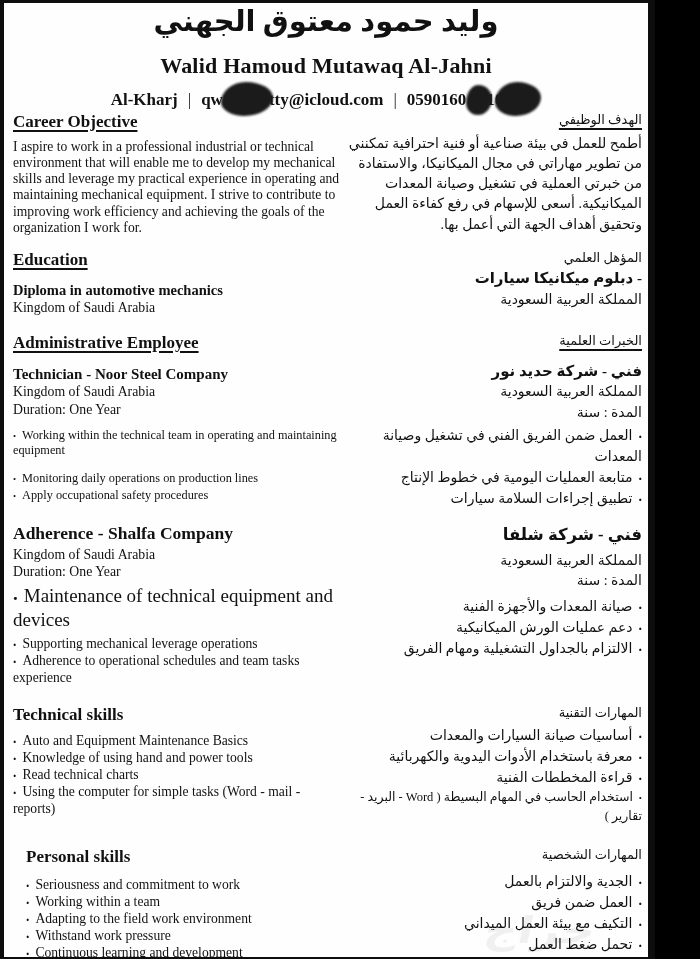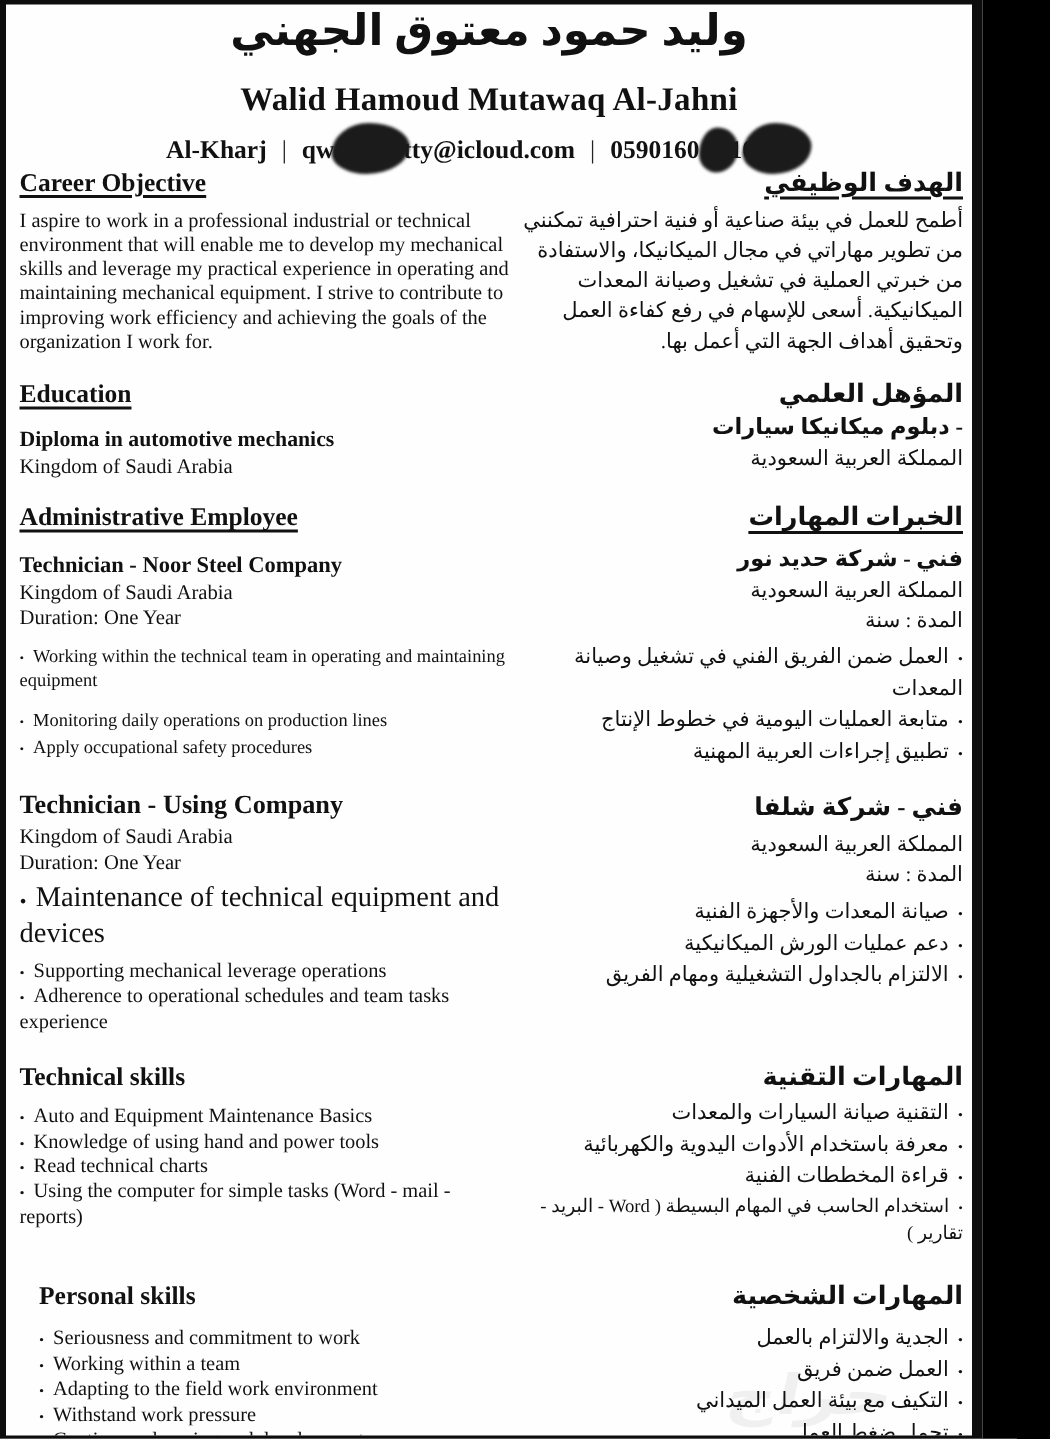--- a/index.html
+++ b/index.html
@@ -31,21 +31,21 @@
   .blob.ph1{width:26px;height:30px;margin:-10px -6px -8px 0;}
   .blob.ph2{width:46px;height:34px;margin:-12px 0 -8px -8px;}
   
   .row{display:flex;align-items:flex-start;}
   .col{box-sizing:border-box;}
   .col.en{width:53%;padding-left:9px;text-align:left;}
   .col.ar{width:47%;padding-right:6px;text-align:right;direction:rtl;}
   
   .h-en{font-size:17px;font-weight:700;text-decoration:underline;text-decoration-thickness:2px;text-underline-offset:3px;}
   .h-en.nou{text-decoration:none;}
-  .h-ar{font-size:17px;font-weight:700;}
+  .h-ar{font-size:13px;font-weight:400;}
   .h-ar.u{text-decoration:underline;text-decoration-thickness:1.5px;text-underline-offset:4px;}
   
   .p-en{font-size:13.6px;line-height:1.2;margin-top:7px;padding-right:4px;}
   .p-ar{font-size:14px;line-height:1.45;margin-top:6px;}
   .job-title{font-size:15px;font-weight:700;}
   .job-title.big{font-size:17.5px;}
   .job-meta{font-size:13.8px;line-height:1.25;}
   .ar-line{font-size:14px;line-height:1.45;}
   .ar-line.b{font-weight:700;font-size:15px;}
   .ar-line.bb{font-weight:700;font-size:16.5px;}
@@ -101,46 +101,46 @@
       <div class="ar-line b mt6">- دبلوم ميكانيكا سيارات</div>
       <div class="ar-line">المملكة العربية السعودية</div>
     </div>
   </div>
 
   <div class="row mt16">
     <div class="col en">
       <div class="h-en">Administrative Employee</div>
     </div>
     <div class="col ar">
-      <div class="h-ar u">الخبرات المهارات</div>
+      <div class="h-ar u">الخبرات العلمية</div>
     </div>
   </div>
 
   <div class="row mt8">
     <div class="col en">
       <div class="job-title">Technician - Noor Steel Company</div>
       <div class="job-meta">Kingdom of Saudi Arabia</div>
       <div class="job-meta">Duration: One Year</div>
       <div class="bullet small mt10"><span>Working within the technical team in operating and maintaining equipment</span></div>
       <div class="bullet small mt12"><span>Monitoring daily operations on production lines</span></div>
       <div class="bullet small mt2"><span>Apply occupational safety procedures</span></div>
     </div>
     <div class="col ar">
       <div class="ar-line b">فني - شركة حديد نور</div>
       <div class="ar-line">المملكة العربية السعودية</div>
       <div class="ar-line">المدة : سنة</div>
       <div class="bullet arb mt6"><span>العمل ضمن الفريق الفني في تشغيل وصيانة المعدات</span></div>
       <div class="bullet arb"><span>متابعة العمليات اليومية في خطوط الإنتاج</span></div>
-      <div class="bullet arb"><span>تطبيق إجراءات العربية المهنية</span></div>
+      <div class="bullet arb"><span>تطبيق إجراءات السلامة سيارات</span></div>
     </div>
   </div>
 
   <div class="row mt14">
     <div class="col en">
-      <div class="job-title big">Technician - Using Company</div>
+      <div class="job-title big">Adherence - Shalfa Company</div>
       <div class="job-meta mt6">Kingdom of Saudi Arabia</div>
       <div class="job-meta">Duration: One Year</div>
       <div class="bullet big mt4"><span>Maintenance of technical equipment and devices</span></div>
       <div class="bullet mt4"><span>Supporting mechanical leverage operations</span></div>
       <div class="bullet"><span>Adherence to operational schedules and team tasks experience</span></div>
     </div>
     <div class="col ar">
       <div class="ar-line bb">فني - شركة شلفا</div>
       <div class="ar-line mt4">المملكة العربية السعودية</div>
       <div class="ar-line">المدة : سنة</div>
@@ -153,21 +153,21 @@
   <div class="row mt18">
     <div class="col en">
       <div class="h-en nou">Technical skills</div>
       <div class="bullet mt8"><span>Auto and Equipment Maintenance Basics</span></div>
       <div class="bullet"><span>Knowledge of using hand and power tools</span></div>
       <div class="bullet"><span>Read technical charts</span></div>
       <div class="bullet"><span>Using the computer for simple tasks (Word - mail - reports)</span></div>
     </div>
     <div class="col ar">
       <div class="h-ar">المهارات التقنية</div>
-      <div class="bullet arb mt4"><span>التقنية صيانة السيارات والمعدات</span></div>
+      <div class="bullet arb mt4"><span>أساسيات صيانة السيارات والمعدات</span></div>
       <div class="bullet arb"><span>معرفة باستخدام الأدوات اليدوية والكهربائية</span></div>
       <div class="bullet arb"><span>قراءة المخططات الفنية</span></div>
       <div class="bullet arb" style="font-size:12.5px"><span>استخدام الحاسب في المهام البسيطة ( Word - البريد - تقارير )</span></div>
     </div>
   </div>
 
   <div class="row mt22">
     <div class="col en">
       <div class="h-en nou">Personal skills</div>
       <div class="bullet mt10"><span>Seriousness and commitment to work</span></div>

